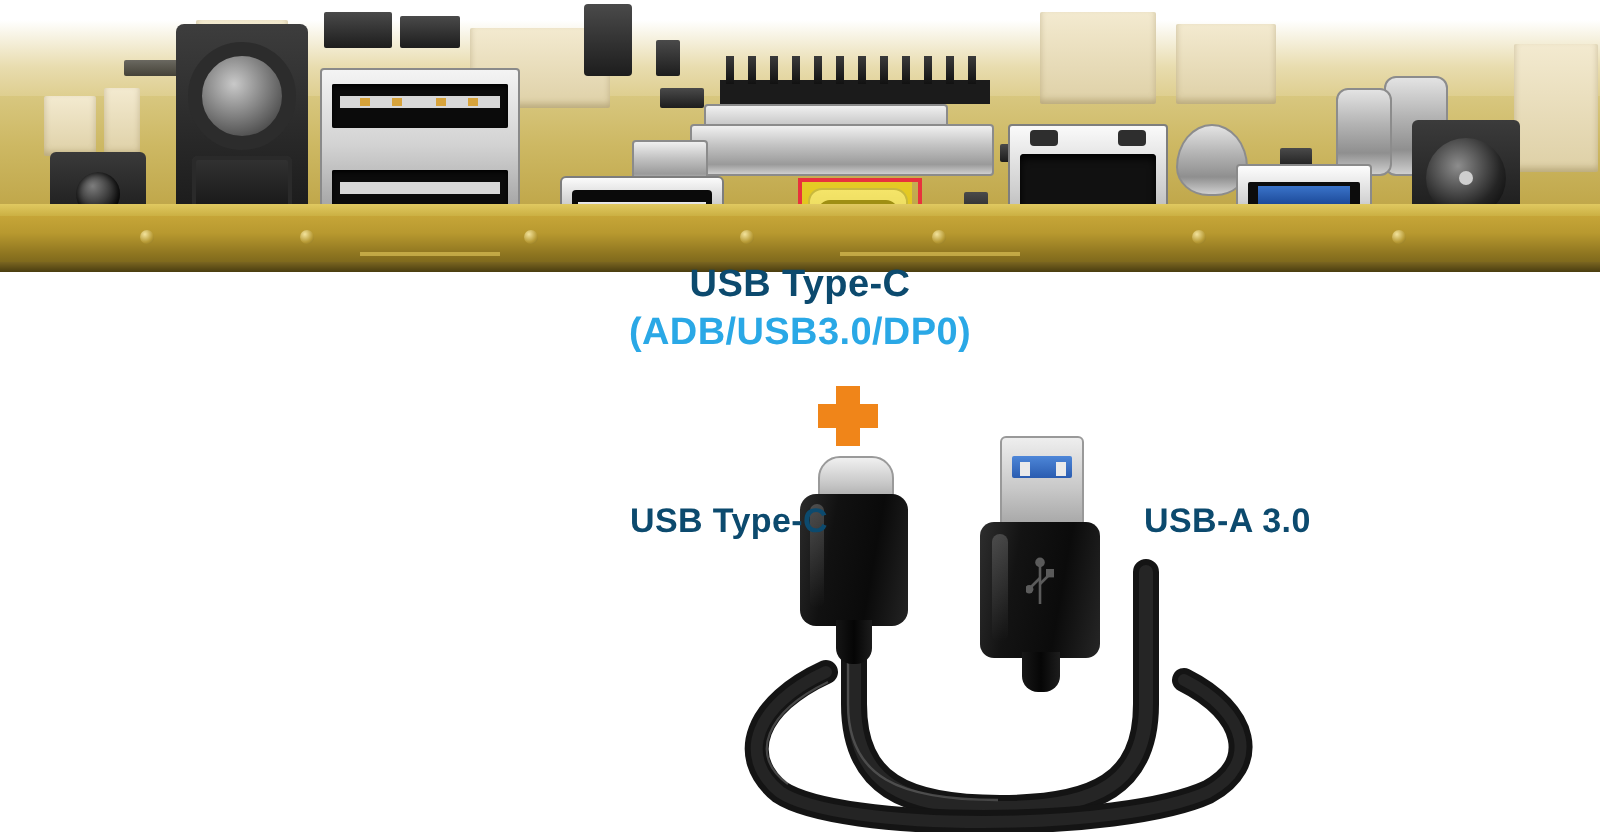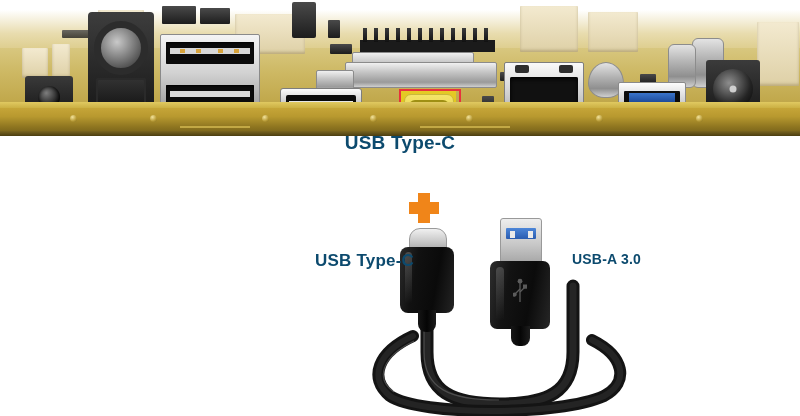--- a/index.html
+++ b/index.html
@@ -279,20 +279,21 @@
     <div class="solder" style="left:262px;"></div>
     <div class="solder" style="left:370px;"></div>
     <div class="solder" style="left:466px;"></div>
     <div class="solder" style="left:596px;"></div>
     <div class="solder" style="left:696px;"></div>
     <div class="trace" style="left:180px;width:70px;"></div>
     <div class="trace" style="left:420px;width:90px;"></div>
   </div>
 
   <div class="lbl lbl-red" style="left:400px;top:132px;transform:translateX(-50%);font-size:19px;">USB Type-C</div>
+  <div class="lbl lbl-blue" style="left:400px;top:156px;transform:translateX(-50%);font-size:19px;">(ADB/USB3.0/DP0)</div>
 
   <div class="plus" style="left:409px;top:193px;width:30px;height:30px;">
     <i class="h"></i>
       <i class="v"></i>
   </div>
 
   <div class="cableWrap">
     <svg width="800" height="416" viewBox="0 0 800 416">
 
       <path d="M427,300 L427,352 C427,392 452,404 500,404 C548,404 573,392 573,352 L573,286" fill="none" stroke="#141414" stroke-width="13" stroke-linecap="round"></path>
@@ -329,15 +330,15 @@
         </g>
         <circle cx="7" cy="3.2" r="2.4" fill="#9a9a9a"></circle>
         <circle cx="1.6" cy="16.6" r="2.1" fill="#9a9a9a"></circle>
         <rect x="10" y="6.5" width="4.2" height="4.2" fill="#9a9a9a"></rect>
       </svg>
     </div>
     <div class="ua-neck"></div>
   </div>
 
   <div class="lbl lbl-red" style="left:315px;top:251px;font-size:17px;">USB Type-C</div>
-  <div class="lbl lbl-red" style="left:572px;top:251px;font-size:14px;">USB-A 3.0</div>
+  <div class="lbl lbl-red" style="left:572px;top:251px;font-size:17px;">USB-A 3.0</div>
 
 </div>
 
 </body></html>

